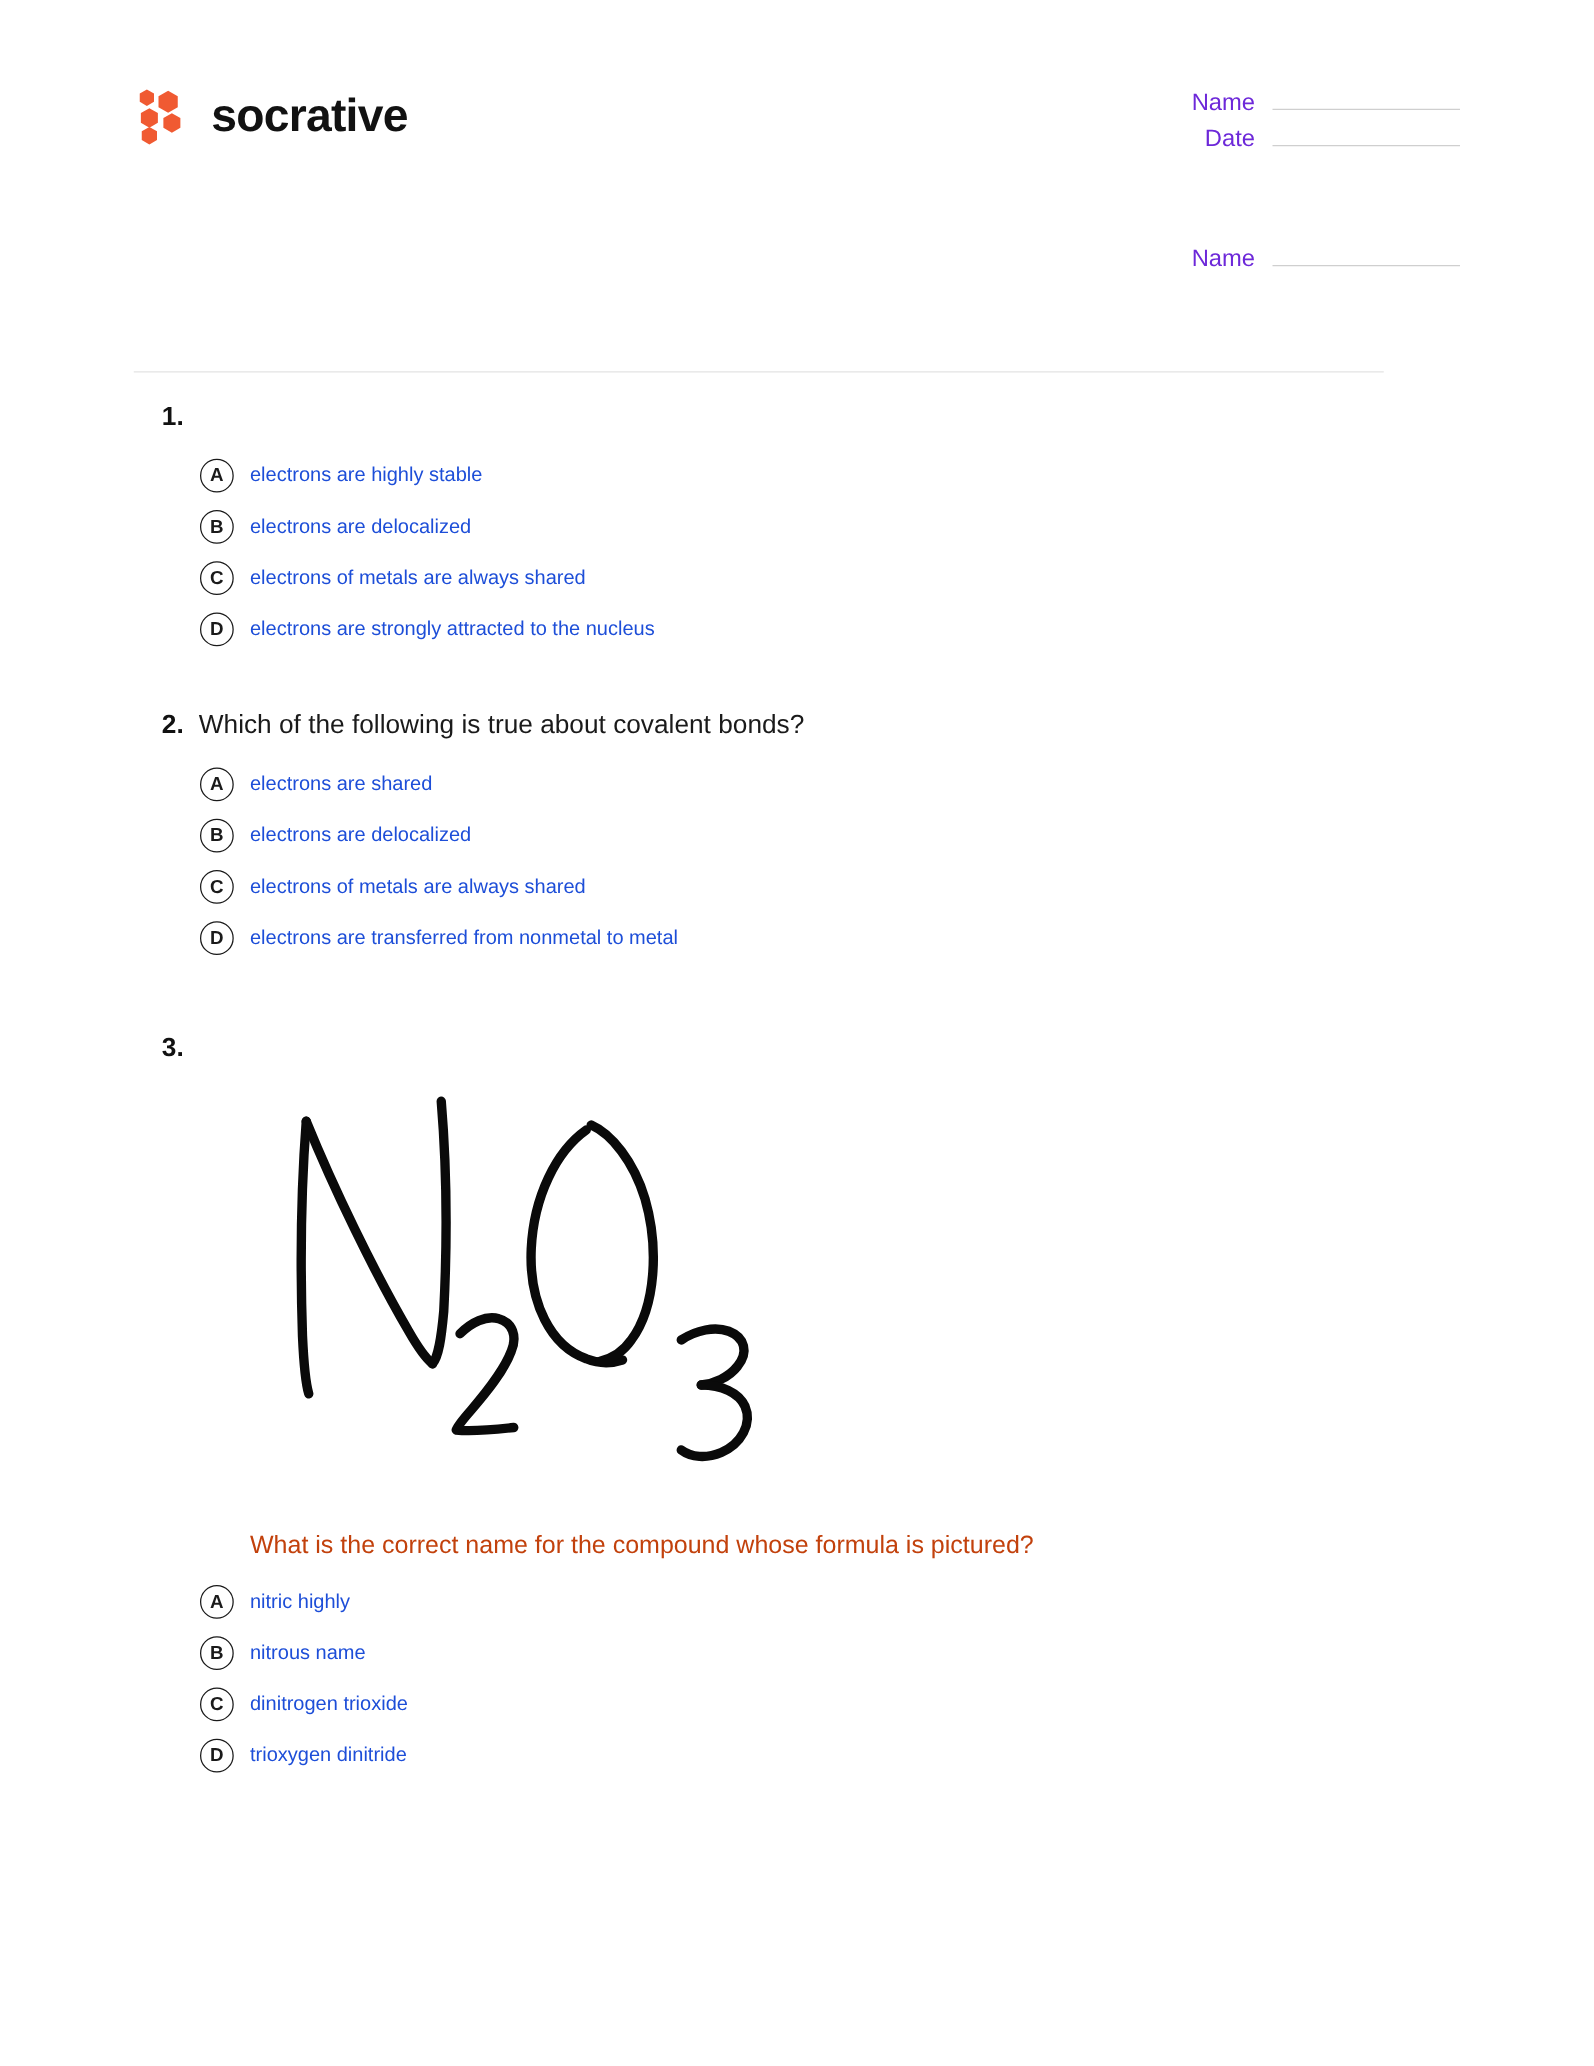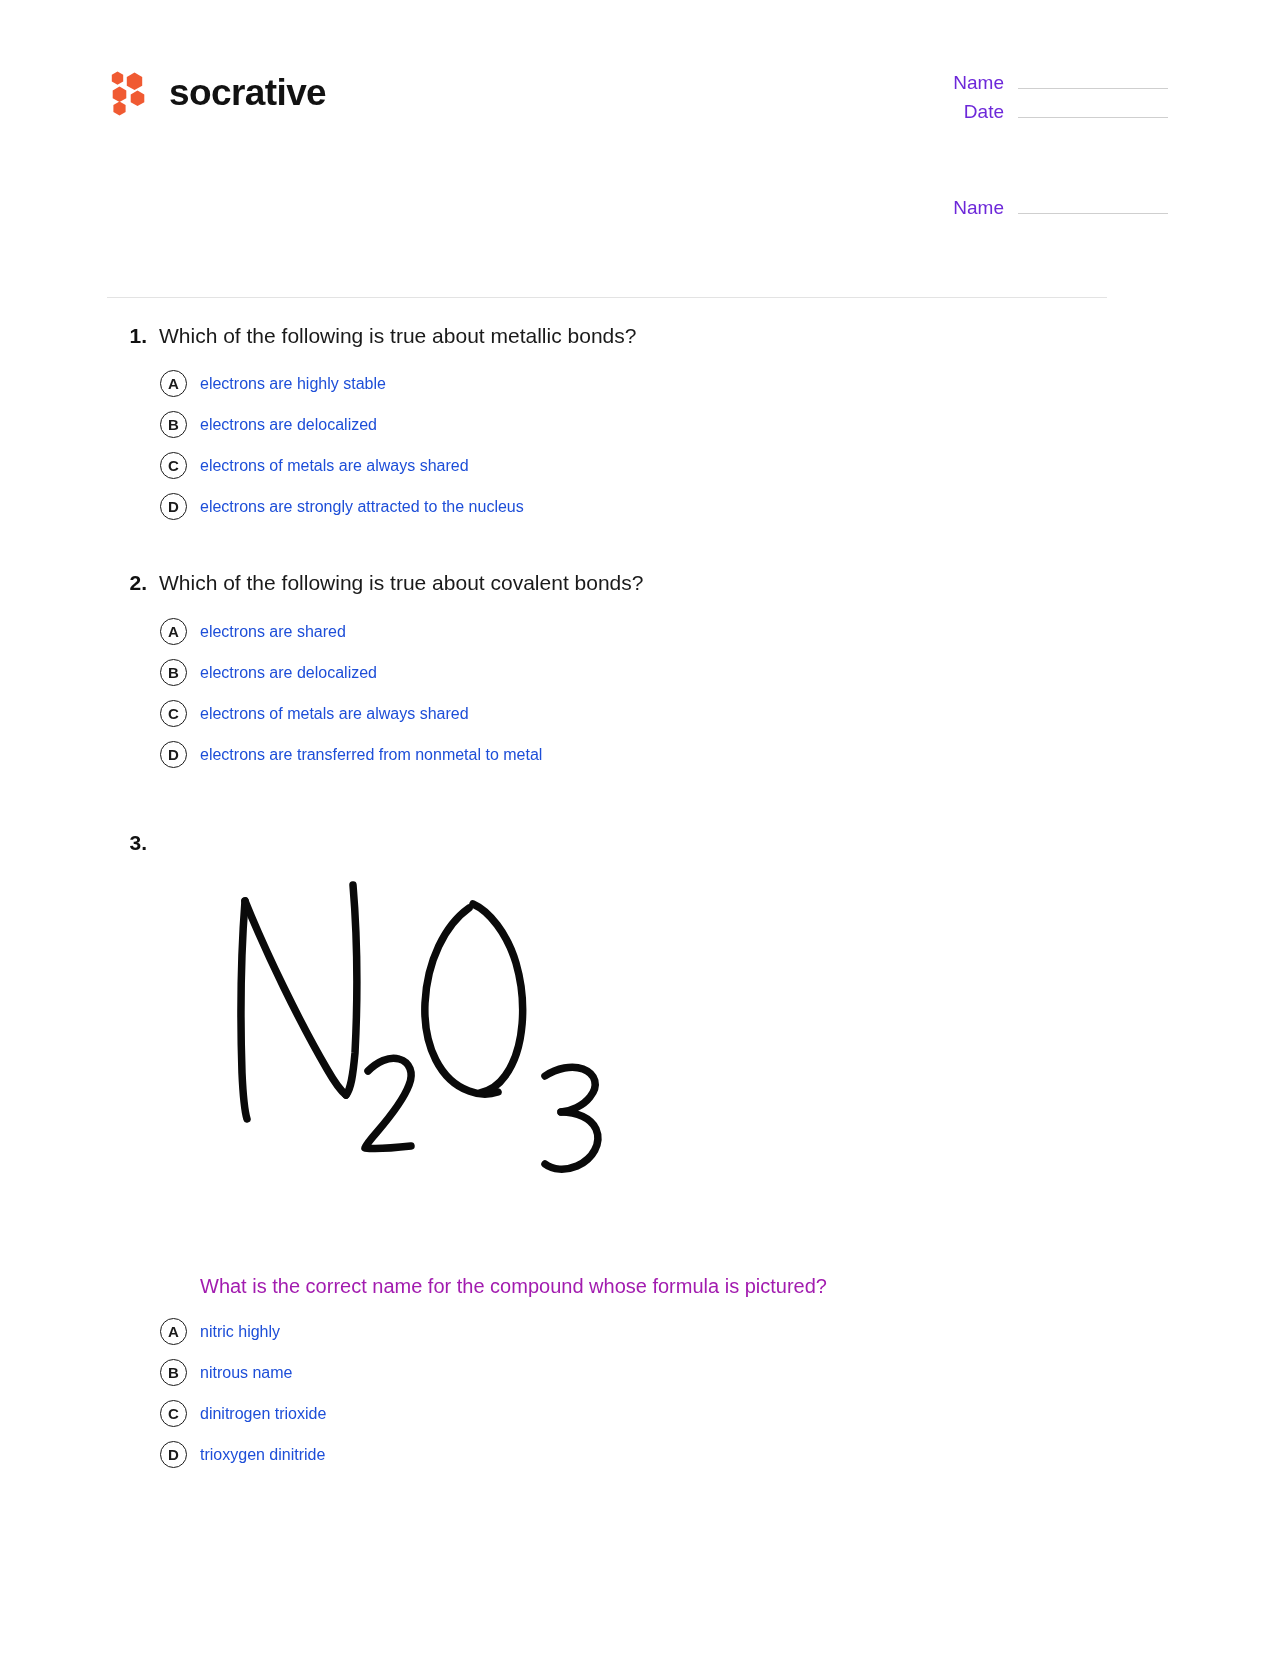--- a/index.html
+++ b/index.html
@@ -171,23 +171,23 @@
     margin: 8px 0 0 120px;
     width: 420px;
     height: 330px;
   }
   .drawing-wrap svg {
     display: block;
     width: 100%;
     height: 100%;
   }
   .q3-prompt {
-    margin: 80px 0 12px 93px;
+    margin: 34px 0 12px 93px;
     font-size: 20px;
-    color: #a21caf;
+    color: #c2410c;
     line-height: 1.3;
   }
 </style>
 </head>
 <body>
 
 <div class="page">
 
   <div class="header">
 
@@ -222,21 +222,20 @@
 
   </div>
 
   <div class="header-rule"></div>
 
   <div class="questions">
 
     <div class="question">
       <div class="q-head">
         <span class="q-number">1.</span>
-        <span class="q-text">Which of the following is true about metallic bonds?</span>
       </div>
       <div class="choice">
         <span class="choice-bubble">A</span>
         <span class="choice-text">electrons are highly stable</span>
       </div>
       <div class="choice">
         <span class="choice-bubble">B</span>
         <span class="choice-text">electrons are delocalized</span>
       </div>
       <div class="choice">

